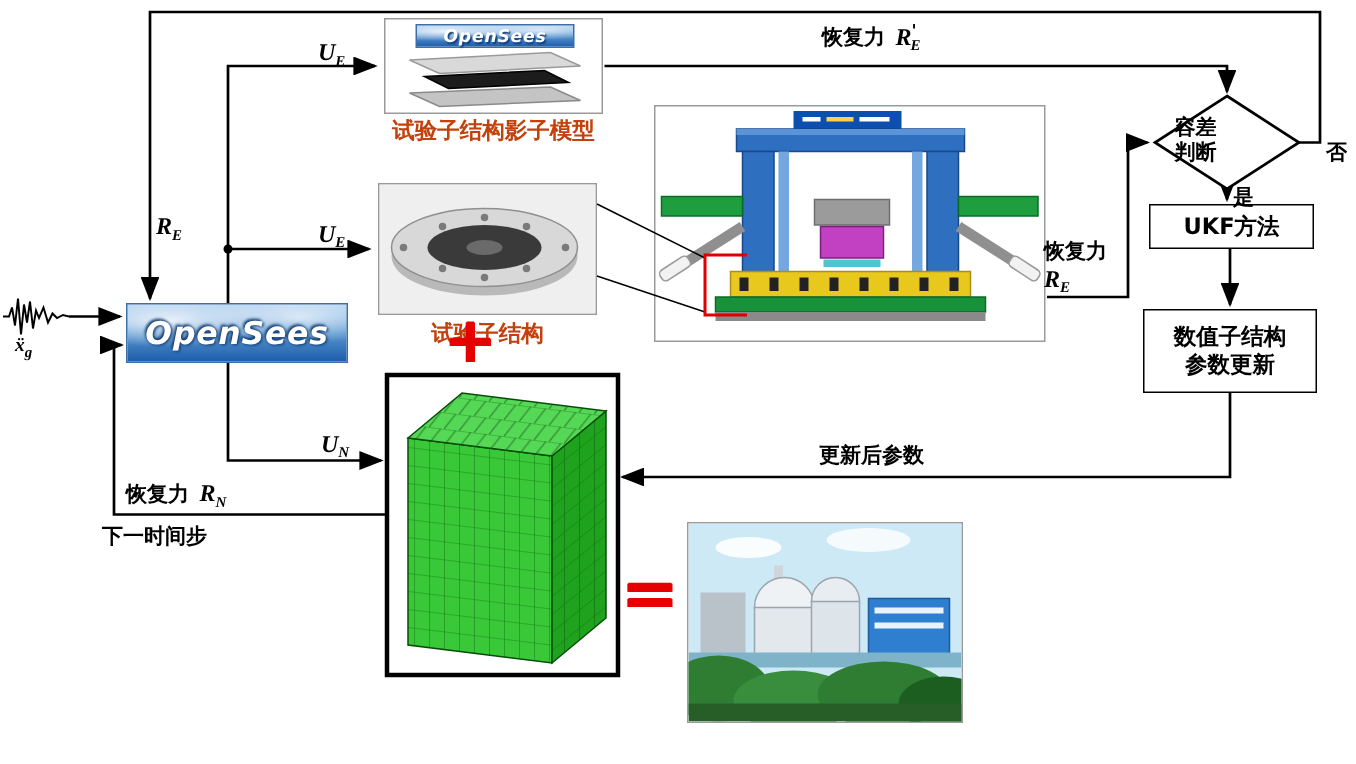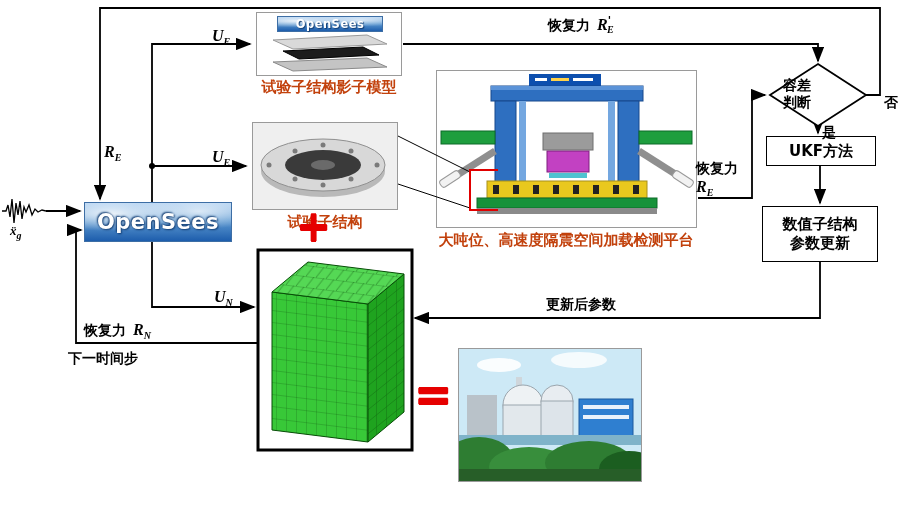--- a/index.html
+++ b/index.html
@@ -15,21 +15,21 @@
   .figure{position:absolute;background:#fff;border:1px solid #9a9a9a;box-sizing:border-box;}
   .flowbox{position:absolute;background:#fff;border:1.6px solid #000;display:flex;flex-direction:column;
            align-items:center;justify-content:center;font-weight:bold;color:#000;text-align:right;
            font-size:15px;line-height:1.25;box-sizing:border-box;}
   .opensees{position:absolute;display:flex;align-items:center;justify-content:center;
             border:1px solid #3d6ea5;box-sizing:border-box;
             background:
               radial-gradient(ellipse at 18% 28%, rgba(255,255,255,.85), rgba(255,255,255,0) 45%),
               radial-gradient(ellipse at 78% 22%, rgba(255,255,255,.7), rgba(255,255,255,0) 42%),
               linear-gradient(180deg,#aacdf0 0%,#5e9ad2 45%,#1d5dac 100%);}
-  .opensees span{color:#fff;font-weight:bold;letter-spacing:.5px;
+  .opensees span{color:#fff;font-weight:bold;font-style:italic;letter-spacing:.5px;
                  text-shadow:1px 1px 2px #123d73,-1px -1px 2px #123d73;}
   .opensees.big span{font-size:21px;}
   .opensees.mini span{font-size:11.5px;text-shadow:1px 1px 1px #123d73;}
   .bigsym{position:absolute;color:#e60000;font-weight:bold;line-height:1;
           text-shadow:.6px 0 currentColor,-.6px 0 currentColor,0 .6px currentColor,0 -.6px currentColor;}
   .two-line{text-align:left;}
   svg{display:block;}
   .wires{position:absolute;left:0;top:0;pointer-events:none;}
 </style>
 </head>
@@ -95,21 +95,20 @@
       <rect x="96" y="114" width="6" height="9" fill="#222"></rect>
         <rect x="116" y="114" width="6" height="9" fill="#222"></rect>
       <rect x="136" y="114" width="6" height="9" fill="#222"></rect>
         <rect x="156" y="114" width="6" height="9" fill="#222"></rect>
       <rect x="176" y="114" width="6" height="9" fill="#222"></rect>
         <rect x="196" y="114" width="6" height="9" fill="#222"></rect>
       <rect x="40" y="127" width="180" height="10" fill="#17923a" stroke="#0c6b28"></rect>
       <rect x="40" y="137" width="180" height="6" fill="#8a8a8a"></rect>
     </svg>
   </div>
-  <div class="cap" style="left:428px;top:231px;width:276px;">大吨位、高速度隔震空间加载检测平台</div>
 
   <div class="opensees big" style="left:84px;top:202px;width:148px;height:40px;">
     <span>OpenSees</span>
   </div>
 
   <svg class="abs" style="left:256px;top:248px;" width="158" height="204" viewBox="0 0 158 204">
     <defs>
       <pattern id="gMain" width="10" height="12" patternUnits="userSpaceOnUse" patternTransform="skewY(7)">
         <path d="M0,0 H10 M0,0 V12" stroke="#0a4d0a" stroke-width="0.8" fill="none" opacity="0.55"></path>
       </pattern>

